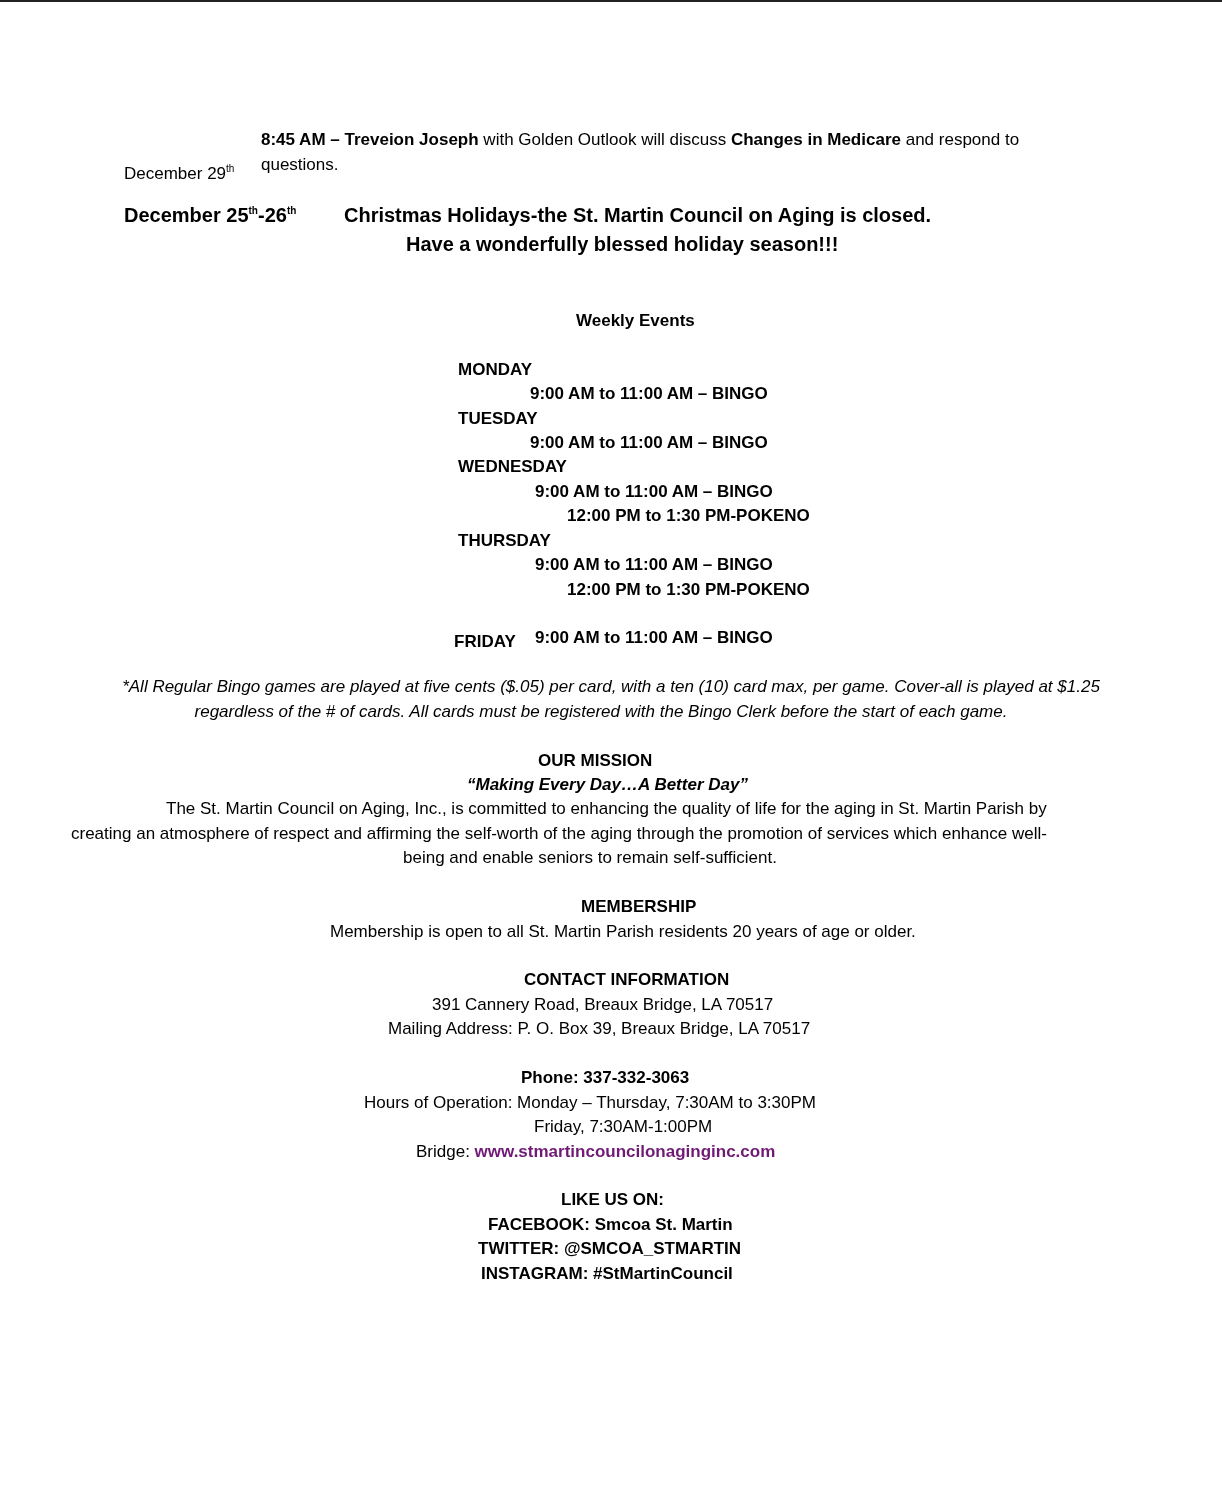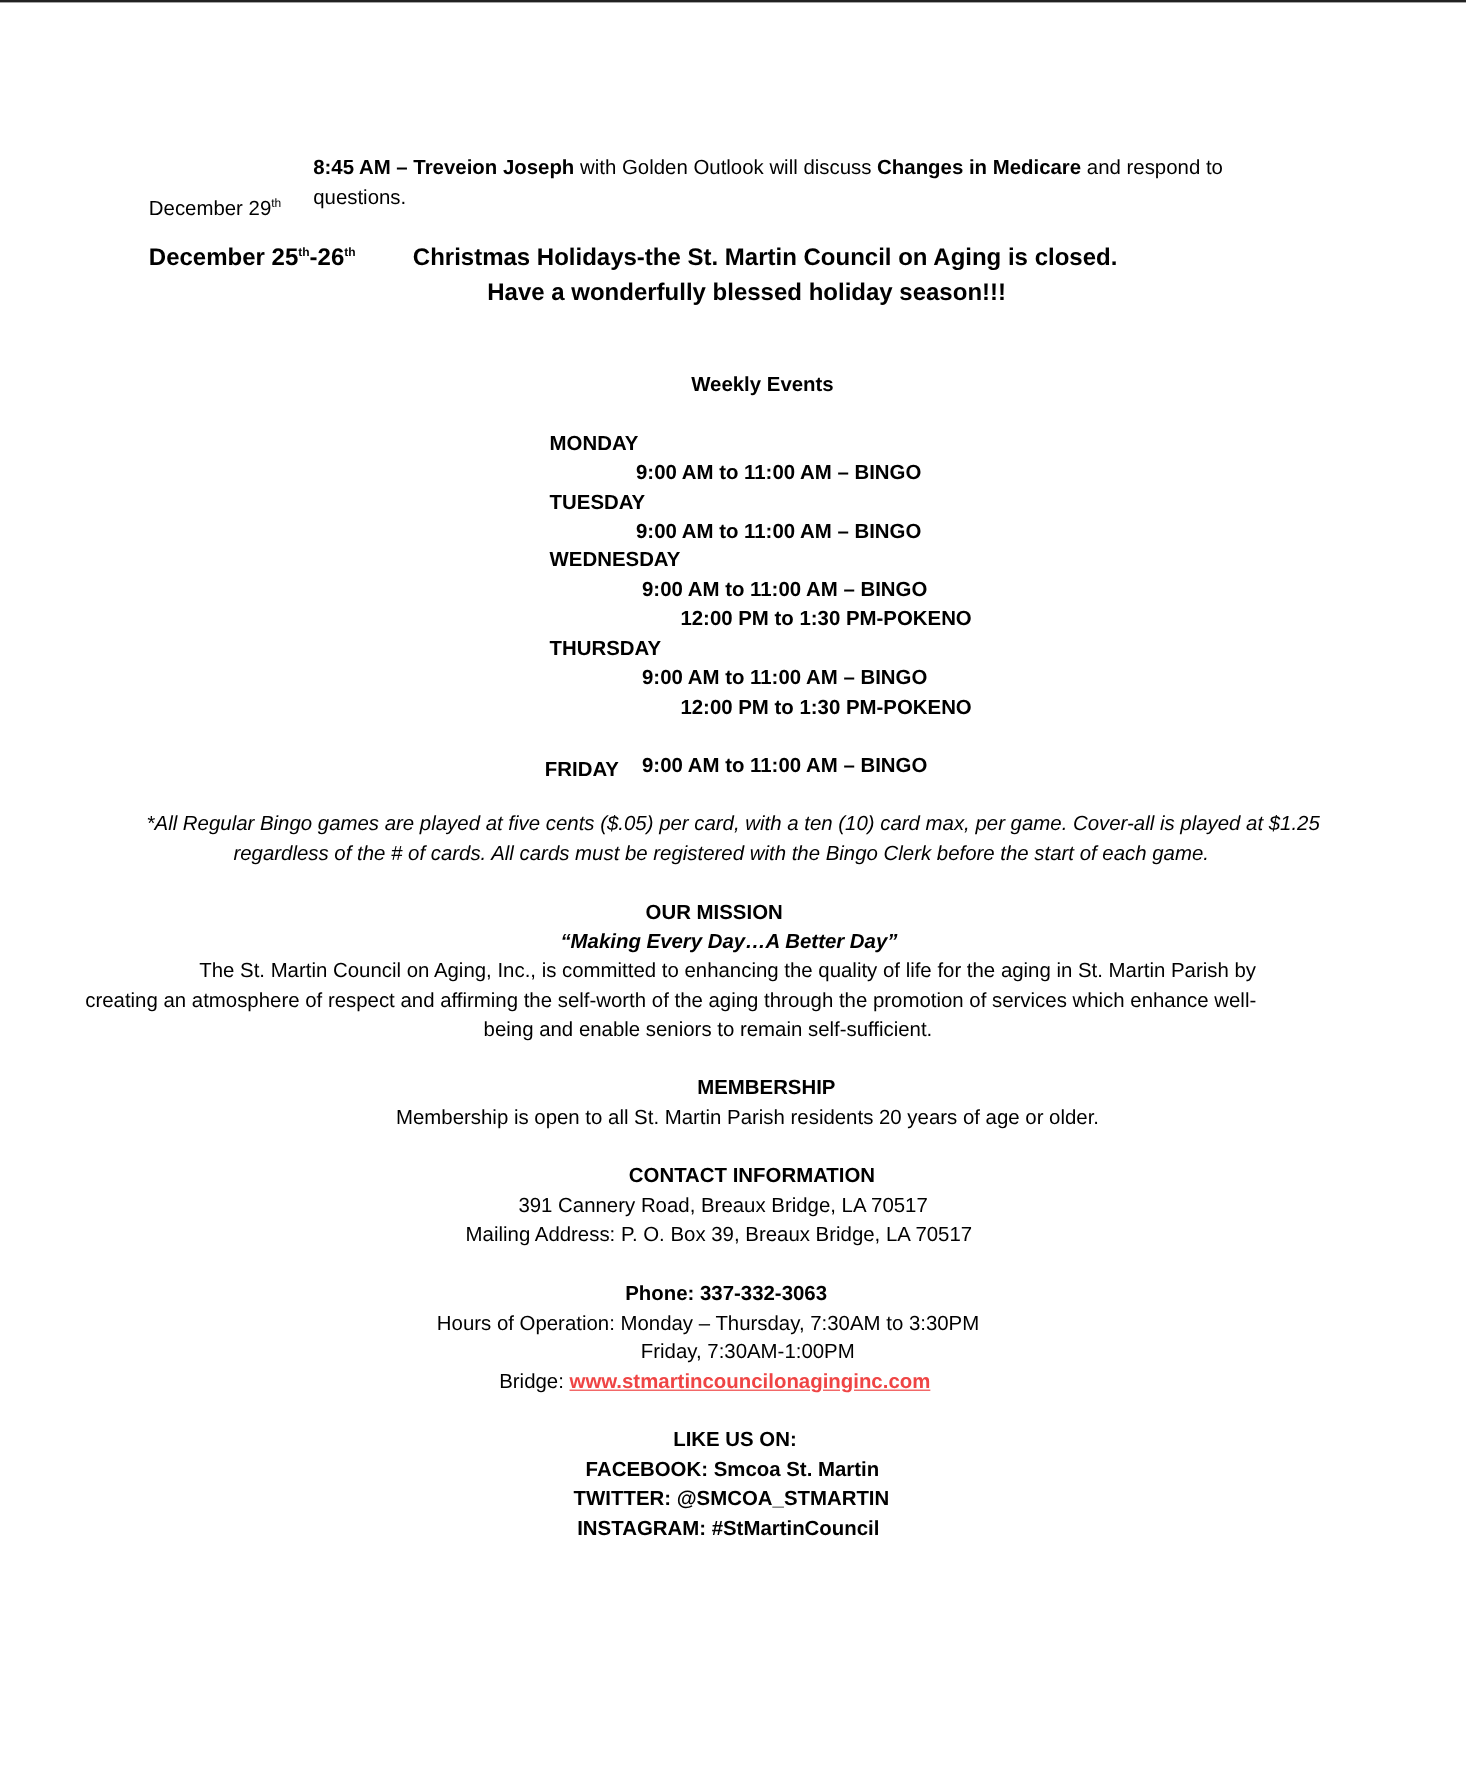--- a/index.html
+++ b/index.html
@@ -8,21 +8,21 @@
     font-family: "Liberation Sans", sans-serif; color: #000; overflow: hidden;
   }
   .topline { position: absolute; left: 0; top: 0; width: 1222px; height: 2px; background: #222; }
   .abs { position: absolute; white-space: nowrap; }
   .t17 { font-size: 17px; line-height: 24px; }
   .b { font-weight: bold; }
   .i { font-style: italic; }
   sup { font-size: 10px; vertical-align: super; line-height: 0; }
   .center { left: 0; width: 1222px; text-align: center; }
   .big { font-size: 20px; font-weight: bold; line-height: 29px; }
-  a.link { color: #ef4444; text-decoration: underline; font-weight: bold; }
+  a.link { color: #701a75; font-weight: bold; }
 </style>
 </head>
 <body>
 
 <div class="topline"></div>
 
 <div class="abs t17" style="left:124px; top:128px;margin-top:34px;"><span>December 29</span><sup>th</sup></div>
 <div class="abs t17" style="left:261px; top:128px;"><span class="b">8:45 AM – Treveion Joseph</span><span> with Golden Outlook will discuss </span><span class="b">Changes in Medicare</span><span> and respond to</span></div>
 <div class="abs t17" style="left:261px; top:153px;">questions.</div>
 

